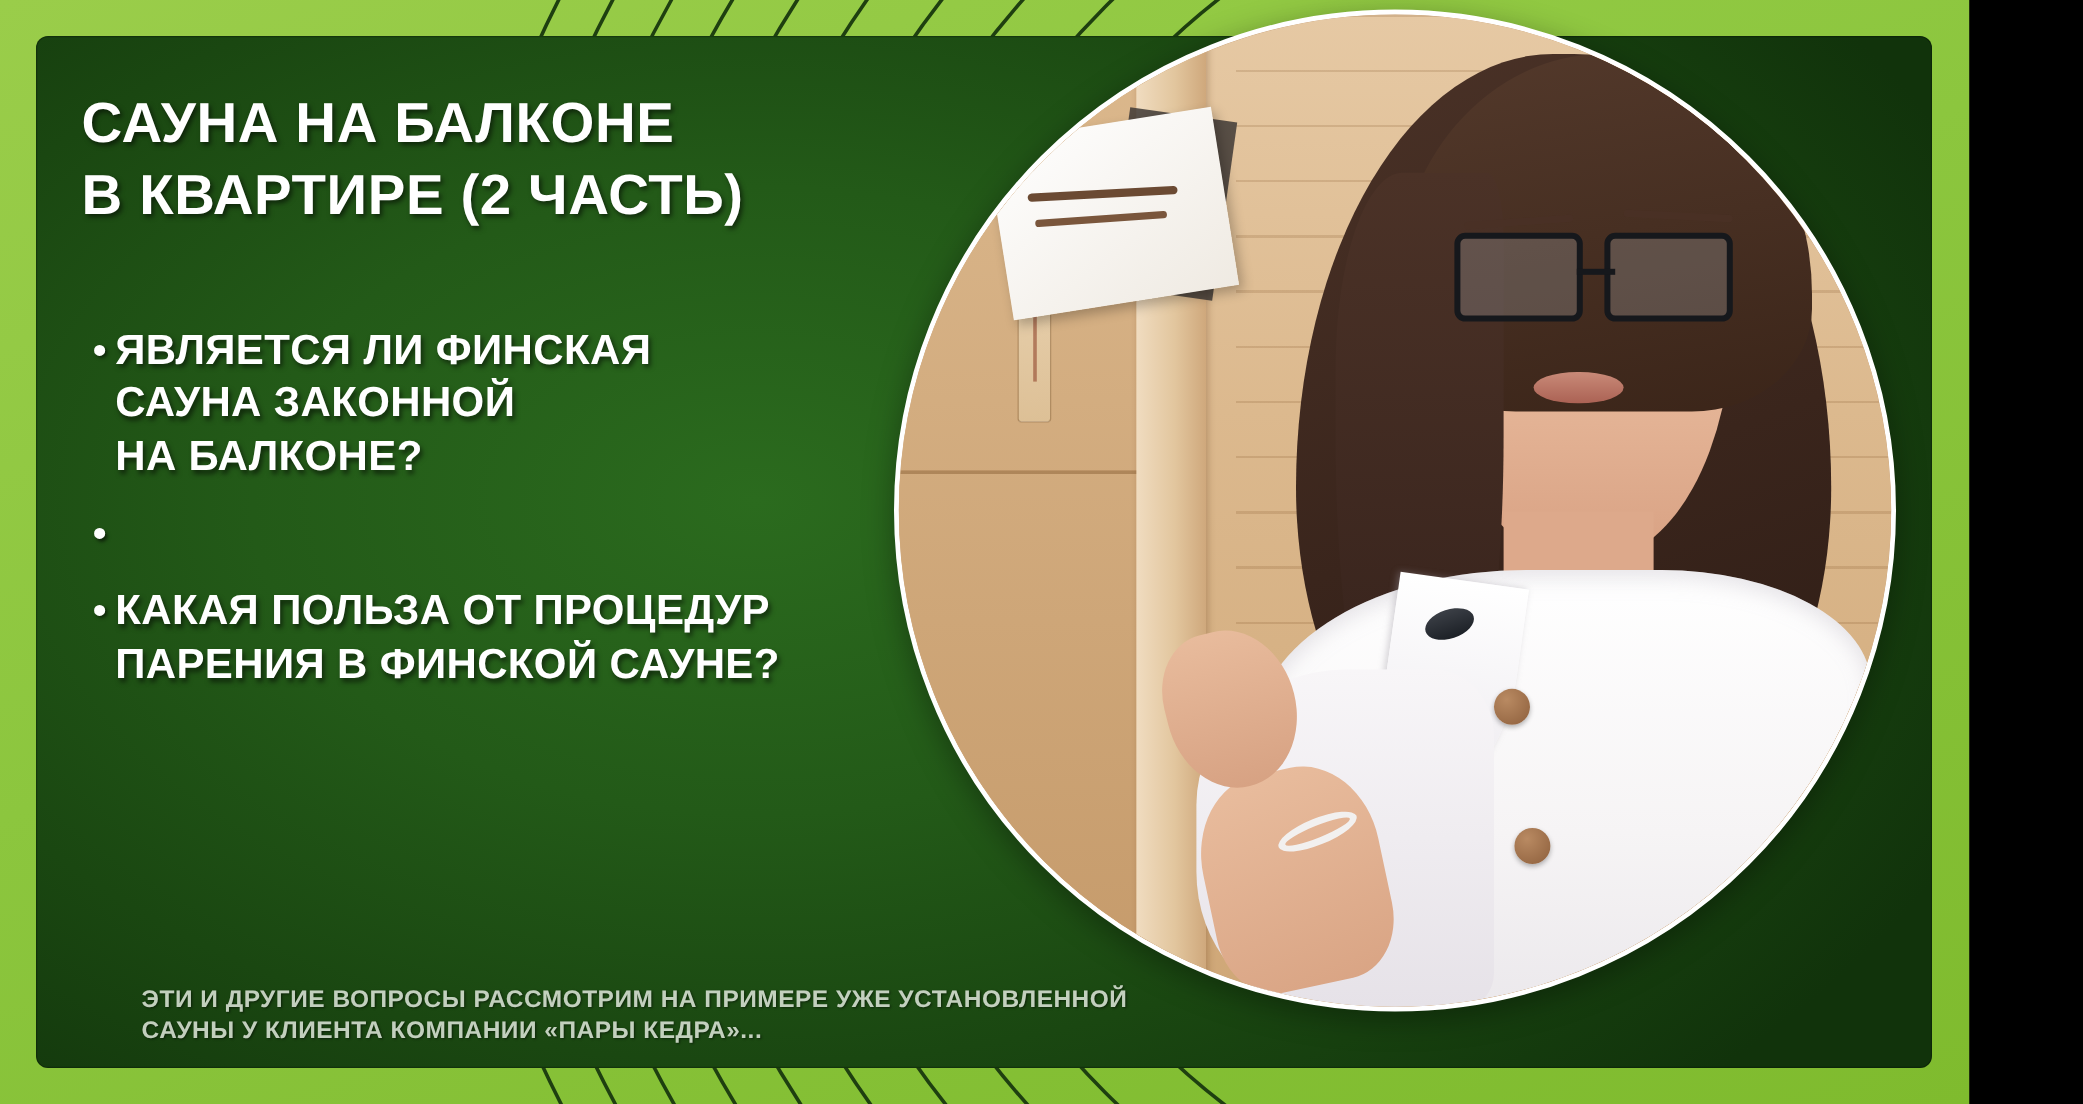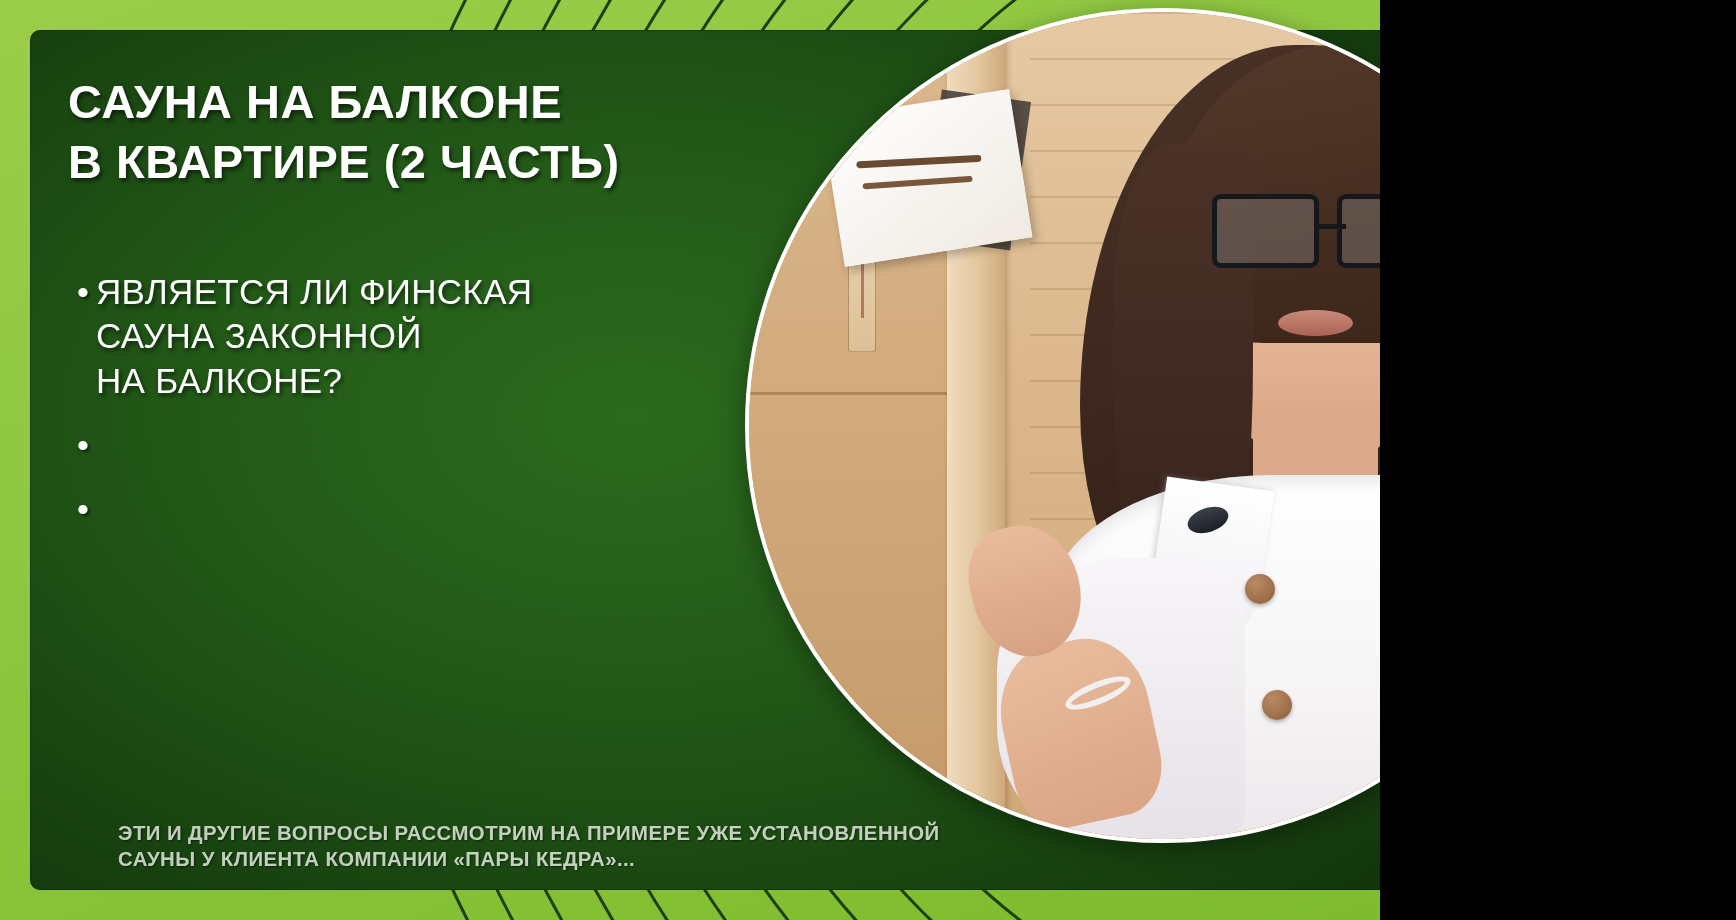--- a/index.html
+++ b/index.html
@@ -2,21 +2,21 @@
 <html><head>
 <meta charset="utf-8">
 <style>
   html,body{margin:0;padding:0;background:#000;}
   body{
     font-family:"Liberation Sans","DejaVu Sans",sans-serif;
     -webkit-font-smoothing:antialiased;
   }
   #stage{
     position:relative;
-    width:1380px;height:920px;
+    width:1641px;height:920px;
     overflow:hidden;
     background:#8CC63E;
   }
 
   
   .frame-base{
     position:absolute;inset:0;
     background:linear-gradient(160deg,#9ACD4A 0%,#8CC63E 45%,#7FBB2E 100%);
   }
   
@@ -71,21 +71,21 @@
     line-height:44px;
     width:26px;
     flex:0 0 26px;
     text-align:center;
     text-shadow:2px 2px 3px rgba(0,0,0,.55);
   }
   .bullet-text{
     color:#ffffff;
     font-size:35px;
     line-height:1.27;
-    font-weight:normal;
+    font-weight:bold;
     letter-spacing:.3px;
     text-shadow:2px 3px 4px rgba(0,0,0,.55);
     white-space:pre-line;
   }
 
   
   .footnote{
     position:absolute;
     left:88px;top:790px;
     width:880px;
@@ -309,20 +309,22 @@
 САУНА ЗАКОННОЙ
 НА БАЛКОНЕ?</span>
         </div>
 
         <div class="bullet">
           <span class="bullet-dot">•</span>
         </div>
 
         <div class="bullet">
           <span class="bullet-dot">•</span>
+          <span class="bullet-text">КАКАЯ ПОЛЬЗА ОТ ПРОЦЕДУР
+ПАРЕНИЯ В ФИНСКОЙ САУНЕ?</span>
         </div>
 
       </div>
 
       <div class="footnote">ЭТИ И ДРУГИЕ ВОПРОСЫ РАССМОТРИМ НА ПРИМЕРЕ УЖЕ УСТАНОВЛЕННОЙ
 САУНЫ У КЛИЕНТА КОМПАНИИ «ПАРЫ КЕДРА»...</div>
 
     </div>
   </div>
 

